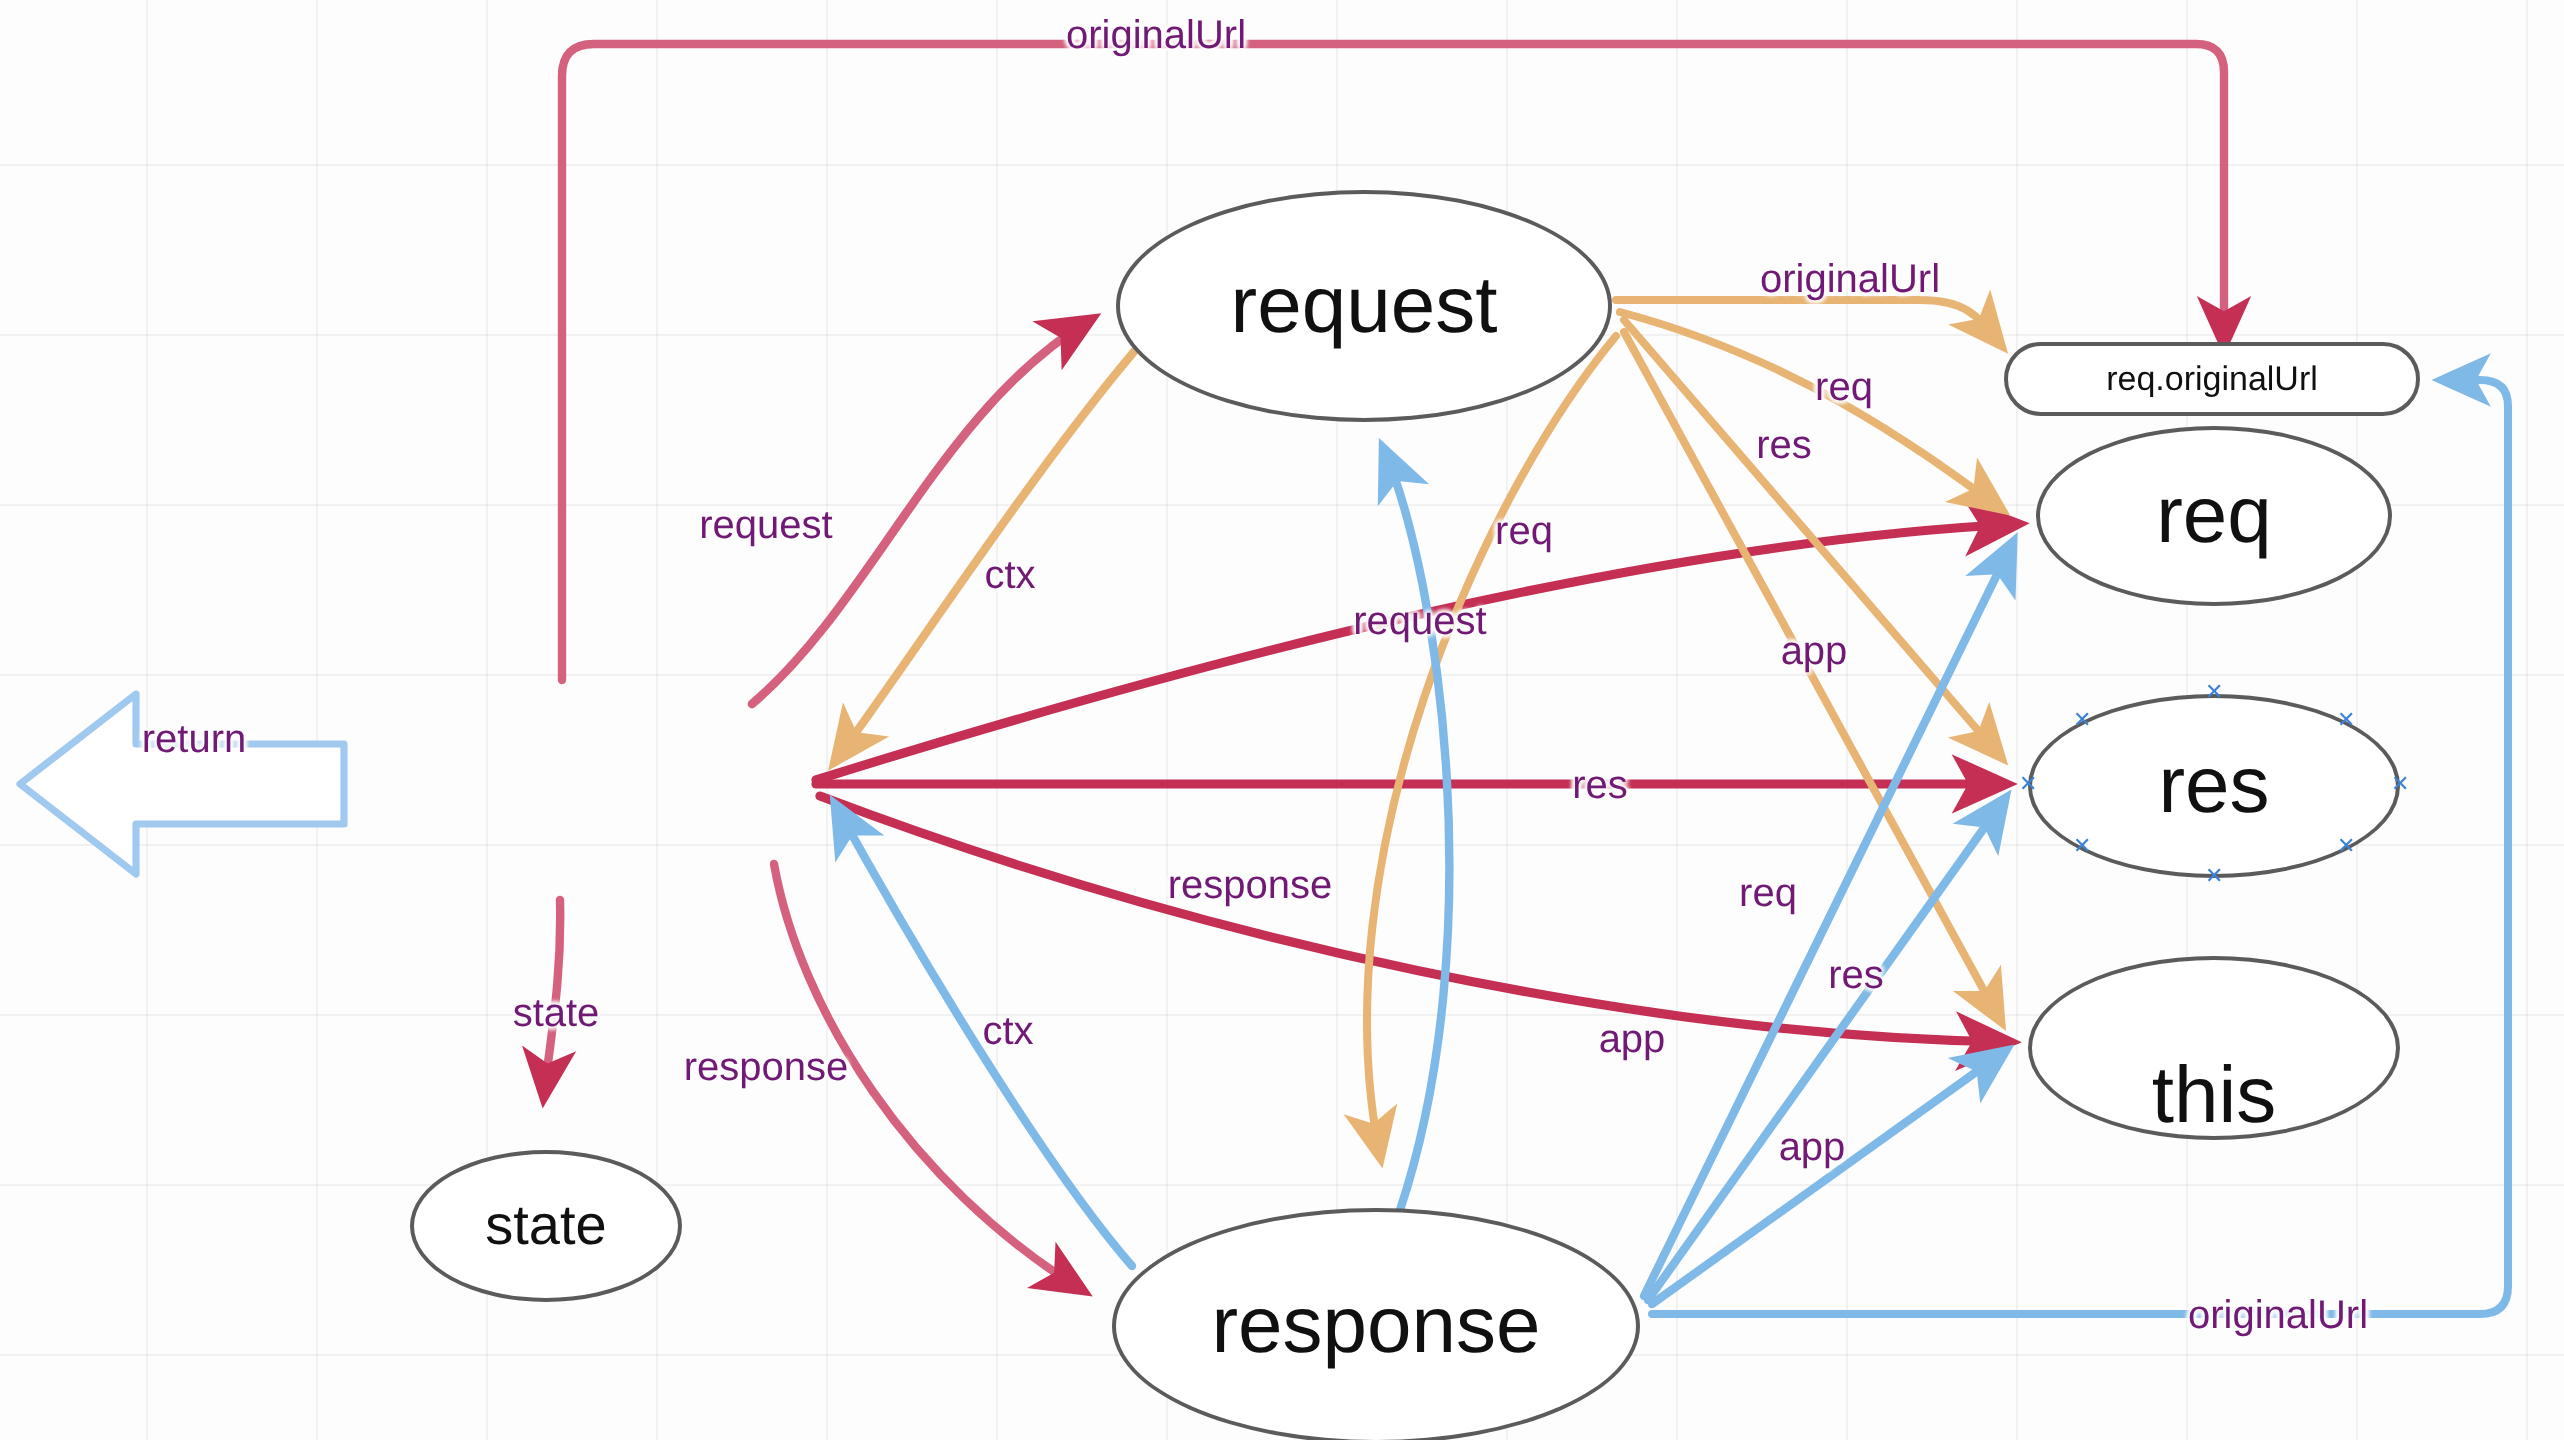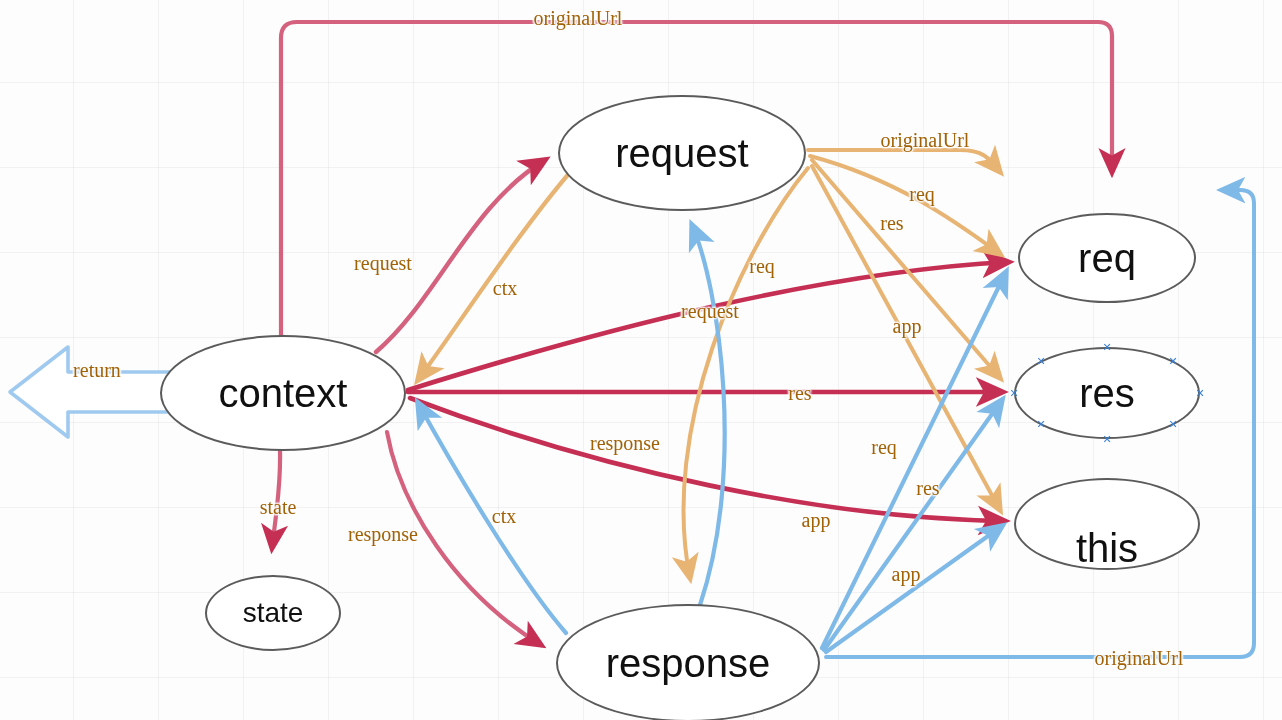--- a/index.html
+++ b/index.html
@@ -42,31 +42,30 @@
     z-index: 5;
   }
   .node.ellipse { border-radius: 50%; }
   .node.stadium { border-radius: 40px; }
   .node-label {
     white-space: nowrap;
     line-height: 1;
   }
   .edge-label {
     position: absolute;
-    color: #a16207;
+    color: #701a75;
     font-size: 20px;
     line-height: 1;
     white-space: nowrap;
     z-index: 6;
     transform: translate(-50%, -50%);
     text-shadow:
        0 0 3px #fdfdfd,  0 0 3px #fdfdfd,  0 0 3px #fdfdfd,
        1px 0 2px #fdfdfd, -1px 0 2px #fdfdfd,
        0 1px 2px #fdfdfd, 0 -1px 2px #fdfdfd;
-    font-family: Liberation Serif, serif;
   }
   .sel-handle {
     position: absolute;
     width: 9px;
     height: 9px;
     z-index: 8;
     transform: translate(-50%, -50%);
     color: #3b82d6;
     font-size: 11px;
     line-height: 9px;
@@ -134,36 +133,36 @@
       <path d="M 824,650 L 1002,400" stroke="#7fb9e8" stroke-width="4.2" marker-end="url(#ah-blue)"></path>
 
       <path d="M 826,652 L 1002,526" stroke="#7fb9e8" stroke-width="4.2" marker-end="url(#ah-blue)"></path>
 
       <path d="M 826,657 L 1240,657 Q 1254,657 1254,643 L 1254,203 Q 1254,190 1240,190 L 1222,190" stroke="#7fb9e8" stroke-width="4.0" marker-end="url(#ah-blue)"></path>
 
       <path d="M 172,393 L 172,372 L 68,372 L 68,347 L 10,392 L 68,437 L 68,412 L 172,412 Z" stroke="#9fc9ee" stroke-width="3.6" fill="#ffffff"></path>
     </g>
   </svg>
 
-  <div class="node ellipse" style="left:160px; top:335px; width:246px; height:116px;">
-    <span class="node-label" style="font-size:40px;">context</span>
-  </div>
 
   <div class="node ellipse" style="left:558px; top:95px; width:248px; height:116px;">
     <span class="node-label" style="font-size:40px;">request</span>
   </div>
 
   <div class="node ellipse" style="left:556px; top:604px; width:264px; height:118px;">
     <span class="node-label" style="font-size:40px;">response</span>
   </div>
 
   <div class="node ellipse" style="left:205px; top:575px; width:136px; height:76px; border-width:2px;">
     <span class="node-label" style="font-size:28px;">state</span>
   </div>
 
+  <div class="node stadium" style="left:1002px; top:171px; width:208px; height:37px; border-width:2px; z-index:7;">
+    <span class="node-label" style="font-size:17px;">req.originalUrl</span>
+  </div>
 
   <div class="node ellipse" style="left:1018px; top:213px; width:178px; height:90px;">
     <span class="node-label" style="font-size:40px;">req</span>
   </div>
 
   <div class="node ellipse" style="left:1014px; top:347px; width:186px; height:92px;">
     <span class="node-label" style="font-size:40px;">res</span>
   </div>
 
   <div class="node ellipse" style="left:1014px; top:478px; width:186px; height:92px;">

